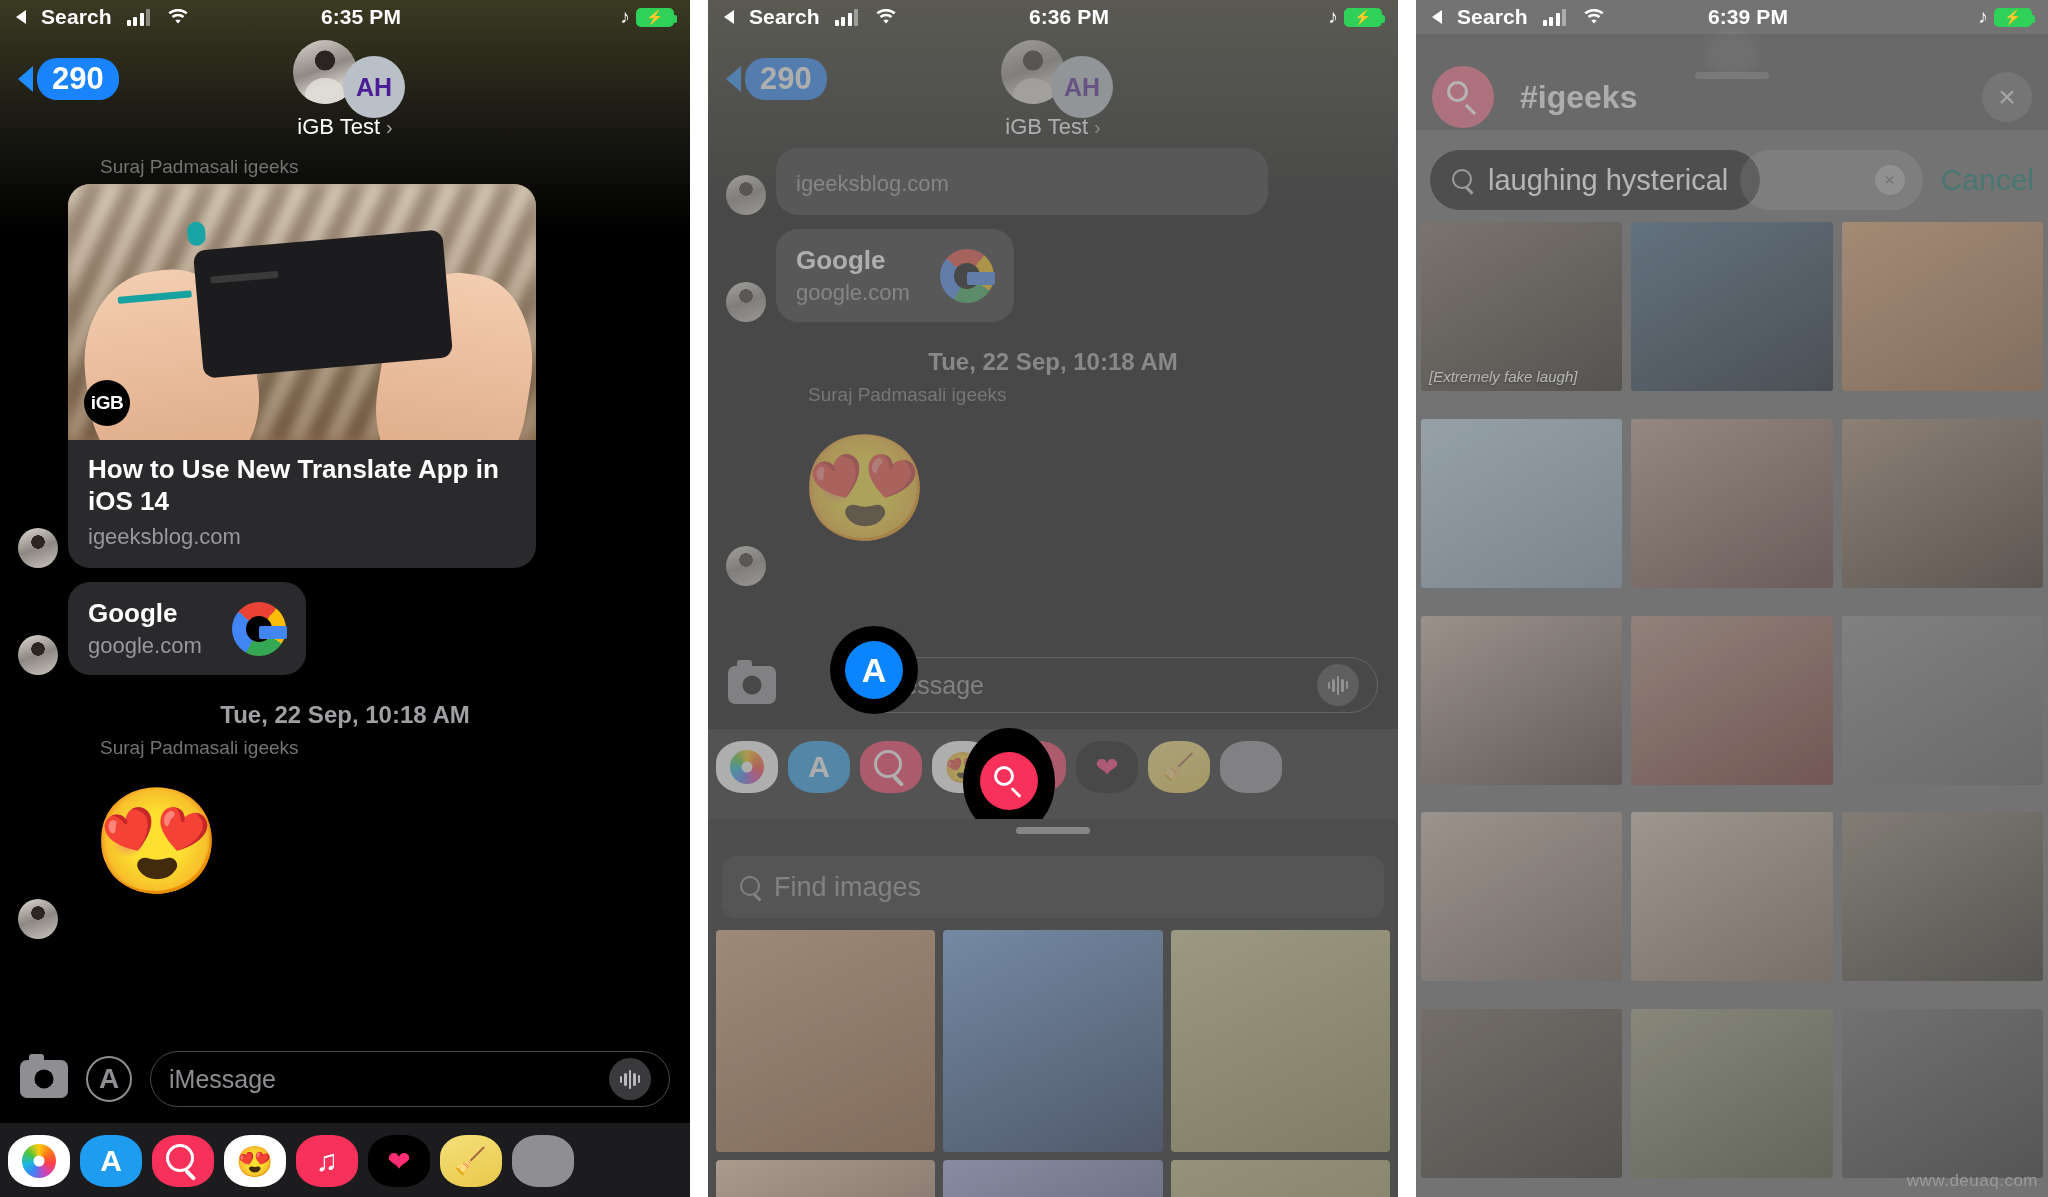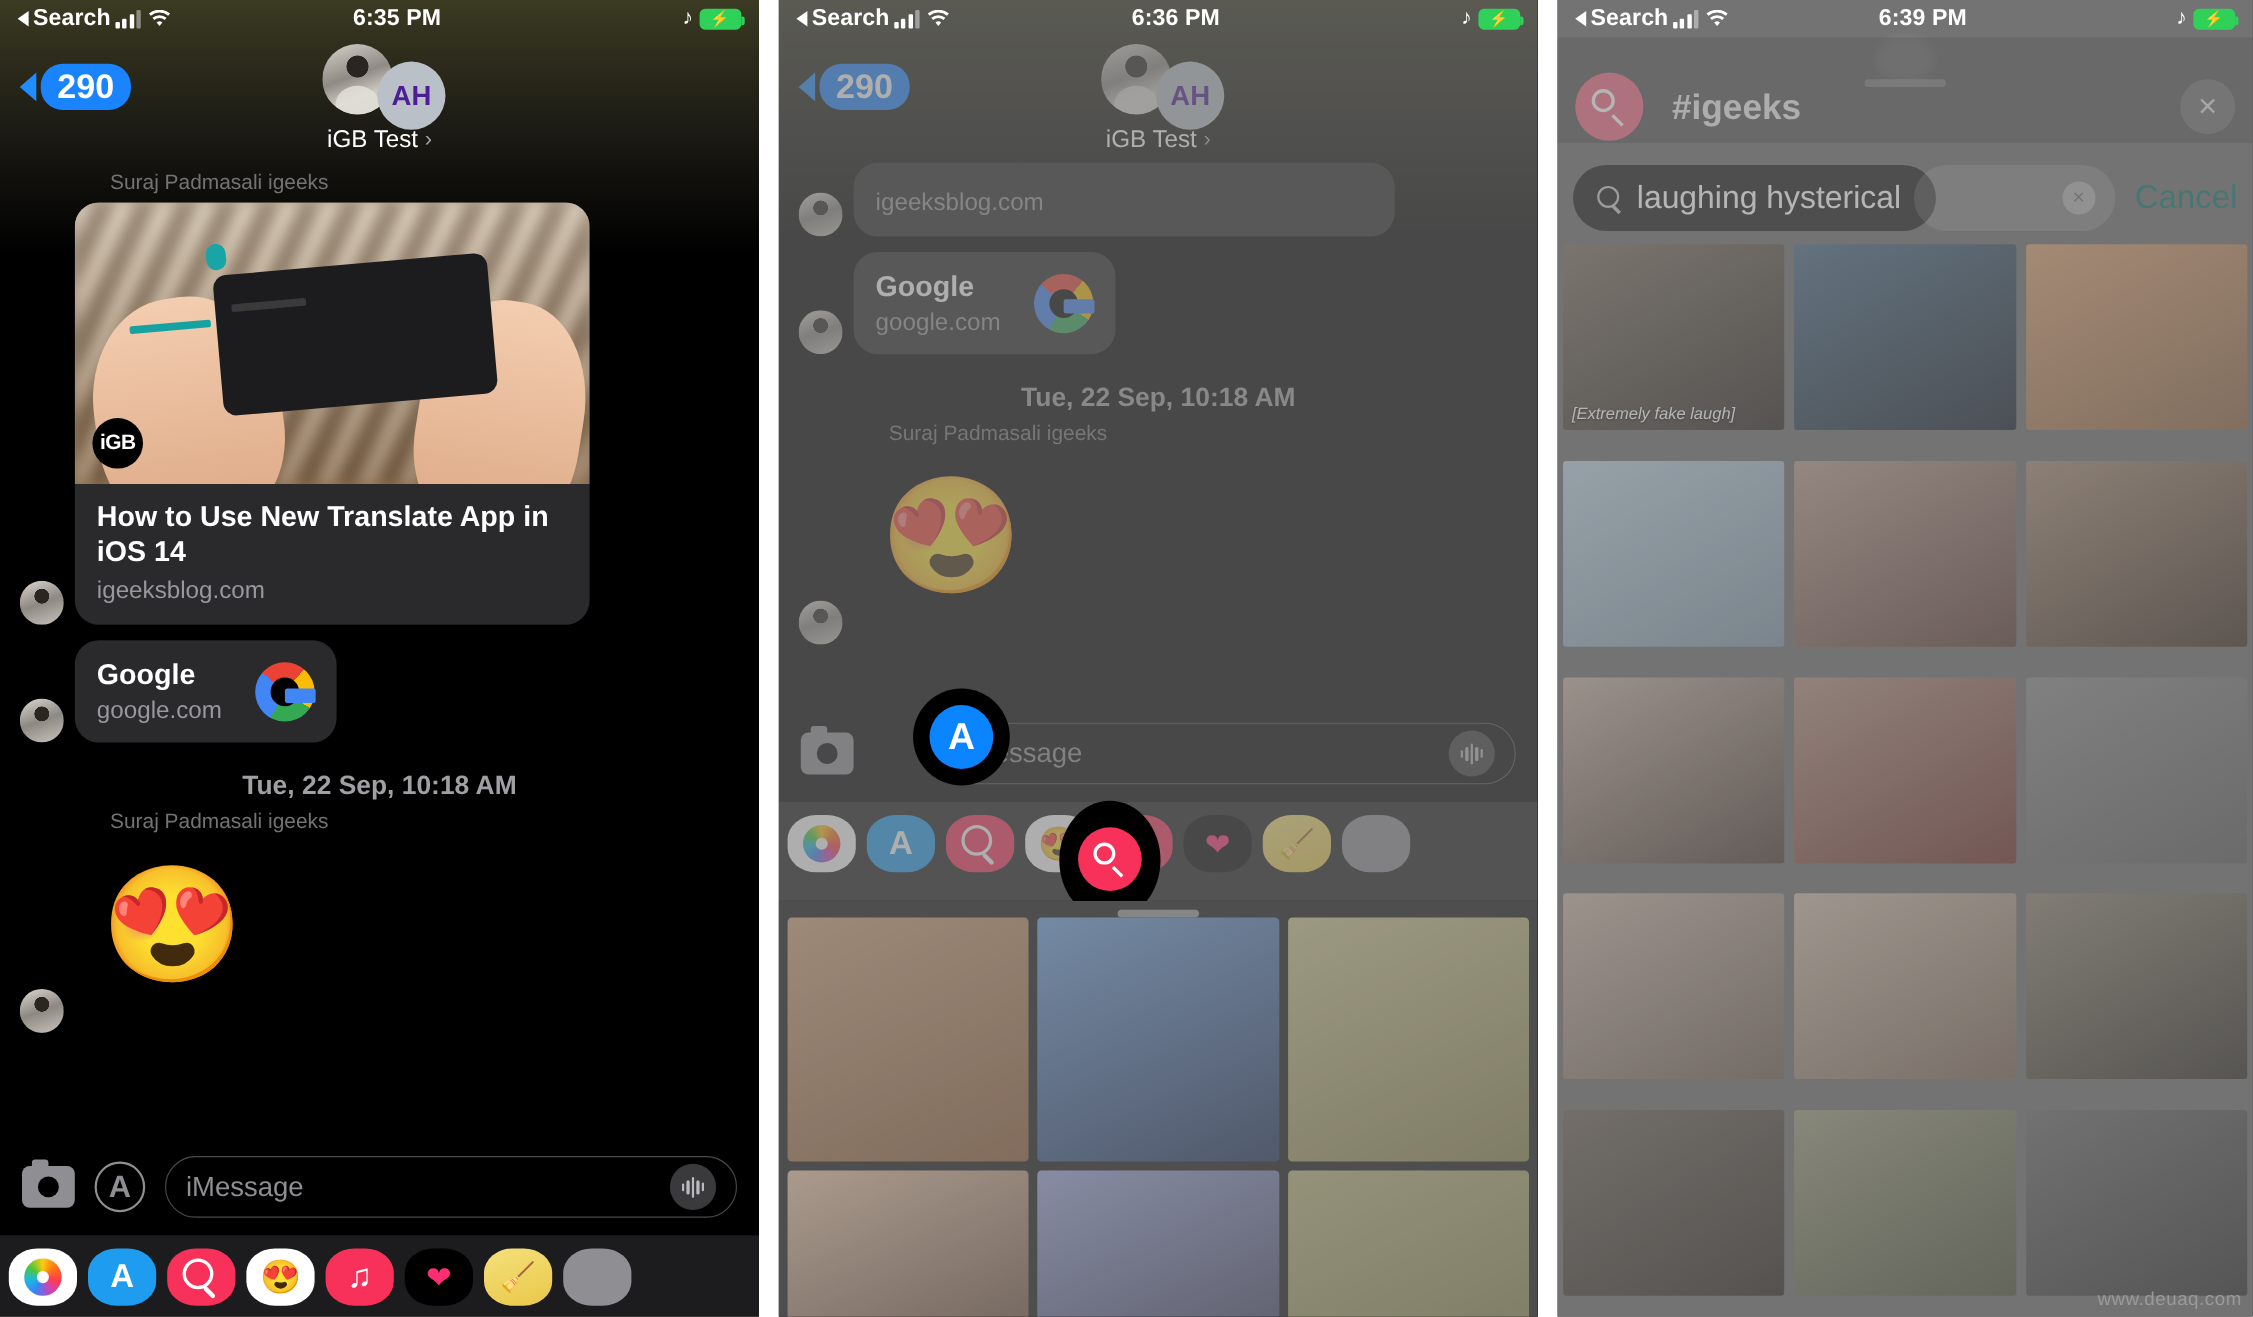--- a/index.html
+++ b/index.html
@@ -17,21 +17,21 @@
   .p2 { width: 690px; }
   .p3 { width: 632px; }
 
   
   .statusbar {
     position: absolute; top: 0; left: 0; right: 0; height: 34px;
     display: flex; align-items: center; z-index: 40;
     padding: 0 16px; color: #fff; font-size: 21px; font-weight: 600;
     letter-spacing: .1px;
   }
-  .sb-left { display:flex; align-items:center; gap:4px; }
+  .sb-left { display:flex; align-items:center; gap:15px; }
   .sb-back-tri { width:0;height:0;border-top:7px solid transparent;border-bottom:7px solid transparent;border-right:10px solid #fff; }
   .sb-bars { display:flex; align-items:flex-end; gap:2.5px; height:17px; }
   .sb-bars i { width:4px; background:#fff; border-radius:1px; display:block; }
   .sb-bars i:nth-child(1){height:6px}
   .sb-bars i:nth-child(2){height:9px}
   .sb-bars i:nth-child(3){height:13px}
   .sb-bars i:nth-child(4){height:17px;background:rgba(255,255,255,.42)}
   .sb-wifi { width:22px;height:17px; position:relative; margin-left:2px;}
   .sb-time { position:absolute; left:0; right:0; text-align:center; font-size:21px; font-weight:600;margin-left:32px; }
   .sb-right { margin-left:auto; display:flex; align-items:center; gap:6px; }
@@ -458,20 +458,24 @@
       <div style="position:absolute;left:272px;top:752px;width:58px;height:58px;border-radius:50%;background:#f8315a;z-index:37;display:flex;align-items:center;justify-content:center;">
         <span class="mag" style="width:30px;height:30px;position:relative;">
           <span style="position:absolute;left:0;top:0;width:20px;height:20px;border-radius:50%;border:3px solid #fff;display:block"></span>
           <span style="position:absolute;right:2px;bottom:2px;width:12px;height:3px;background:#fff;transform:rotate(45deg);display:block"></span>
         </span>
       </div>
     </div>
 
     <div class="imgdrawer">
       <div class="handle" style="margin-top:8px"></div>
+      <div class="find-field">
+        <span class="mag-sm"></span>
+        <span>Find images</span>
+      </div>
       <div class="grid2" id="grid2">
           <div class="gcell" style="background: linear-gradient(155deg, rgb(201, 159, 121), rgb(141, 95, 60));"></div>
           <div class="gcell" style="background: linear-gradient(155deg, rgb(111, 159, 216), rgb(34, 52, 92));"></div>
           <div class="gcell" style="background: linear-gradient(155deg, rgb(200, 193, 145), rgb(138, 131, 80));"></div>
           <div class="gcell" style="background: linear-gradient(155deg, rgb(233, 196, 166), rgb(74, 50, 38));"></div>
           <div class="gcell" style="background: linear-gradient(155deg, rgb(154, 165, 216), rgb(42, 42, 68));"></div>
           <div class="gcell" style="background: linear-gradient(155deg, rgb(183, 178, 124), rgb(124, 120, 72));"></div>
         </div>
       <div class="scrim" style="z-index:5;background:rgba(120,120,120,.55)"></div>
     </div>

